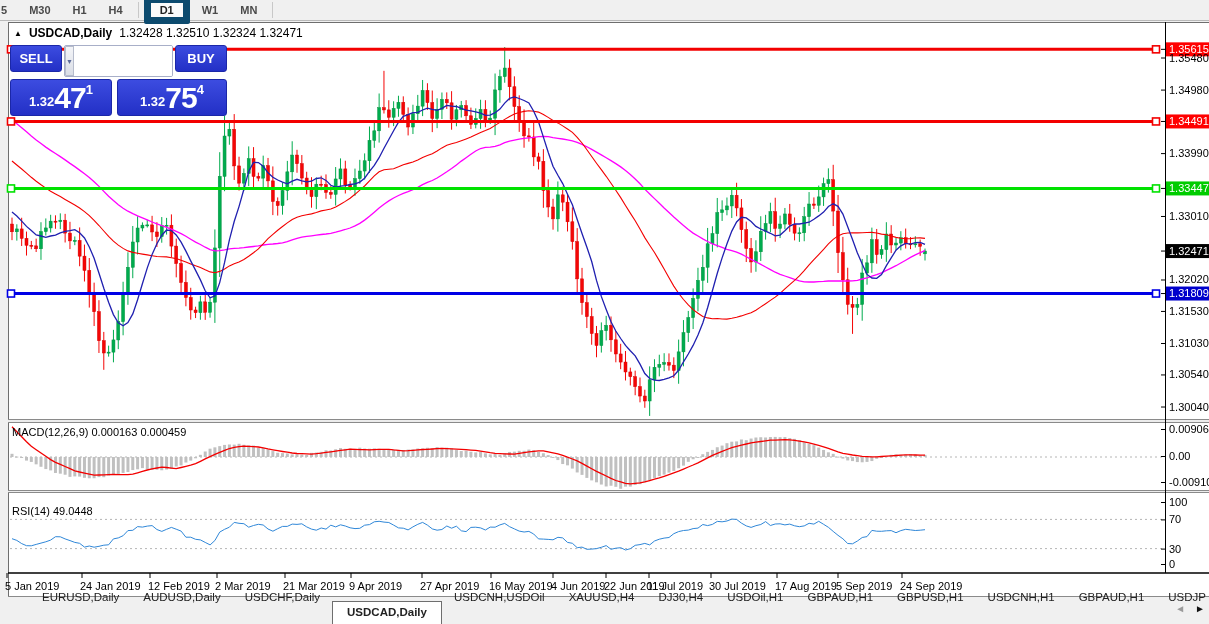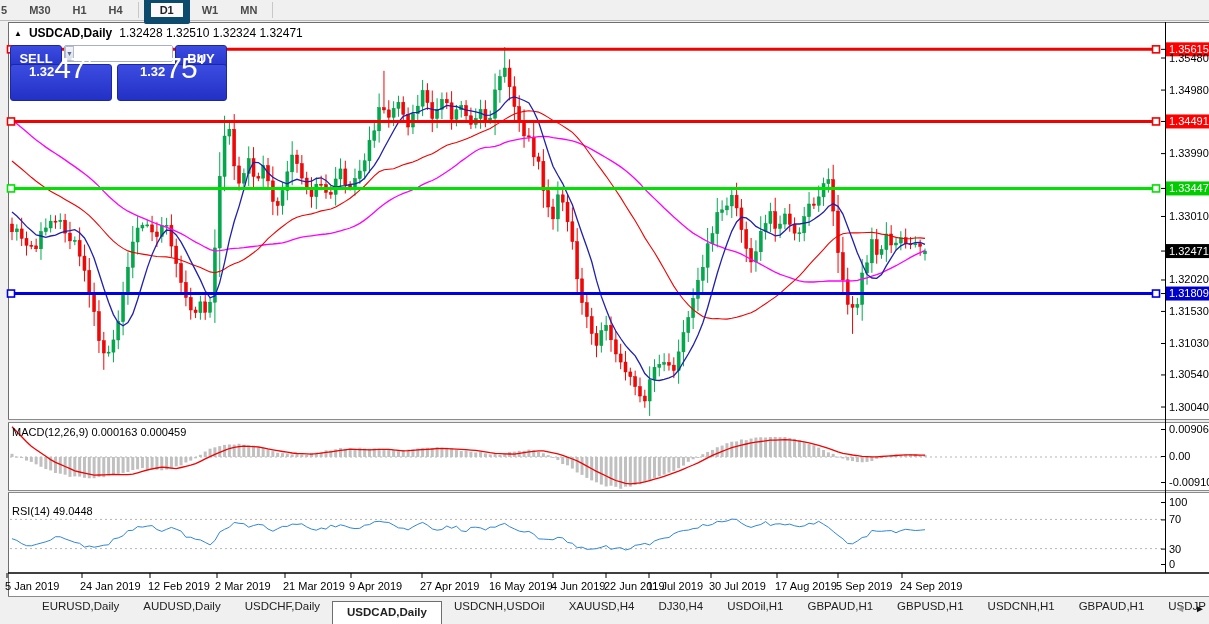--- a/index.html
+++ b/index.html
@@ -20,50 +20,50 @@
   .tb-sep { width:1px; height:16px; background:#c8c8c8; margin:0 4px; }
 
   
   .chart-title { position:absolute; left:14px; top:26px; z-index:2; font-size:12px;
                  color:#000; display:flex; align-items:center; gap:7px; }
   .collapse-ico { font-size:8px; color:#000; }
   .chart-title b { font-weight:bold; }
 
   
   .trade-panel { position:absolute; left:10px; top:45px; width:217px; z-index:2; }
-  .tp-row1 { display:flex; height:17px; }
+  .tp-row1 { display:flex; height:32px; }
   .tp-btn { width:52px; height:27px; color:#fff; font-size:13px; font-weight:bold;
             display:flex; align-items:center; justify-content:center;
             background:linear-gradient(#3c4ce0,#2330c6); border:1px solid #1b27a8;
             border-radius:3px; cursor:pointer; }
   .tp-vol { flex:1; margin:0 2px; display:flex; background:#fff;
             border:1px solid #a8afc8; border-radius:2px; overflow:hidden; }
   .tp-spin { width:18px; background:linear-gradient(#f4f5f8,#d9dde6);
              border:1px solid #b6bccc; color:#5a6a9a; font-size:7px;
              display:flex; align-items:center; justify-content:center; cursor:pointer; }
   .tp-vol input { flex:1; border:0; outline:0; text-align:right; padding-right:8px;
                   font-size:14px; font-family:"Liberation Sans",sans-serif; color:#000; }
   .tp-row2 { display:flex; margin-top:2px; gap:5px; }
   .tp-price { height:37px; color:#fff; background:linear-gradient(#3c4ce0,#2330c6);
               border:1px solid #1b27a8; border-radius:3px; display:flex;
-              align-items:flex-end; justify-content:center; padding-bottom:17px; }
+              align-items:flex-end; justify-content:center; padding-bottom:2px; }
   .tp-price .small { font-size:13px; font-weight:bold; margin-bottom:4px; }
-  .tp-price .big { font-size:30px; font-weight:normal; line-height:30px; letter-spacing:-1px; }
+  .tp-price .big { font-size:30px; font-weight:bold; line-height:30px; letter-spacing:-1px; }
   .tp-price .sup { font-size:13px; font-weight:bold; margin-bottom:16px; }
   .tp-sell-price { width:102px; }
   .tp-buy-price { width:110px; }
 
   
   .ind-label { position:absolute; z-index:2; font-size:11px; color:#000; }
 
   
   .tabbar { position:absolute; left:0; top:597px; width:1209px; height:27px;
             background:#f0f0f0; z-index:3; display:flex; align-items:flex-end;
             padding-left:30px; }
-  .tab { font-size:11.5px; color:#222; padding:4px 12px 12px 12px; white-space:nowrap;
+  .tab { font-size:11.5px; color:#222; padding:4px 12px 21px 12px; white-space:nowrap;
          cursor:pointer; display:flex; align-items:center; }
   .tab.active { background:#fff; border:1px solid #6e6e6e; border-bottom:0;
                 font-weight:bold; padding:4px 14px 6px 14px; }
   .tab-sep { width:1px; height:13px; background:#adadad; margin-bottom:6px; }
   .tab-scroll { position:absolute; right:4px; top:6px; display:flex; gap:10px;
                 font-size:10px; }
   .tab-scroll .larr { color:#9a9a9a; cursor:pointer; }
   .tab-scroll .rarr { color:#111; cursor:pointer; }
 </style>
 </head>

